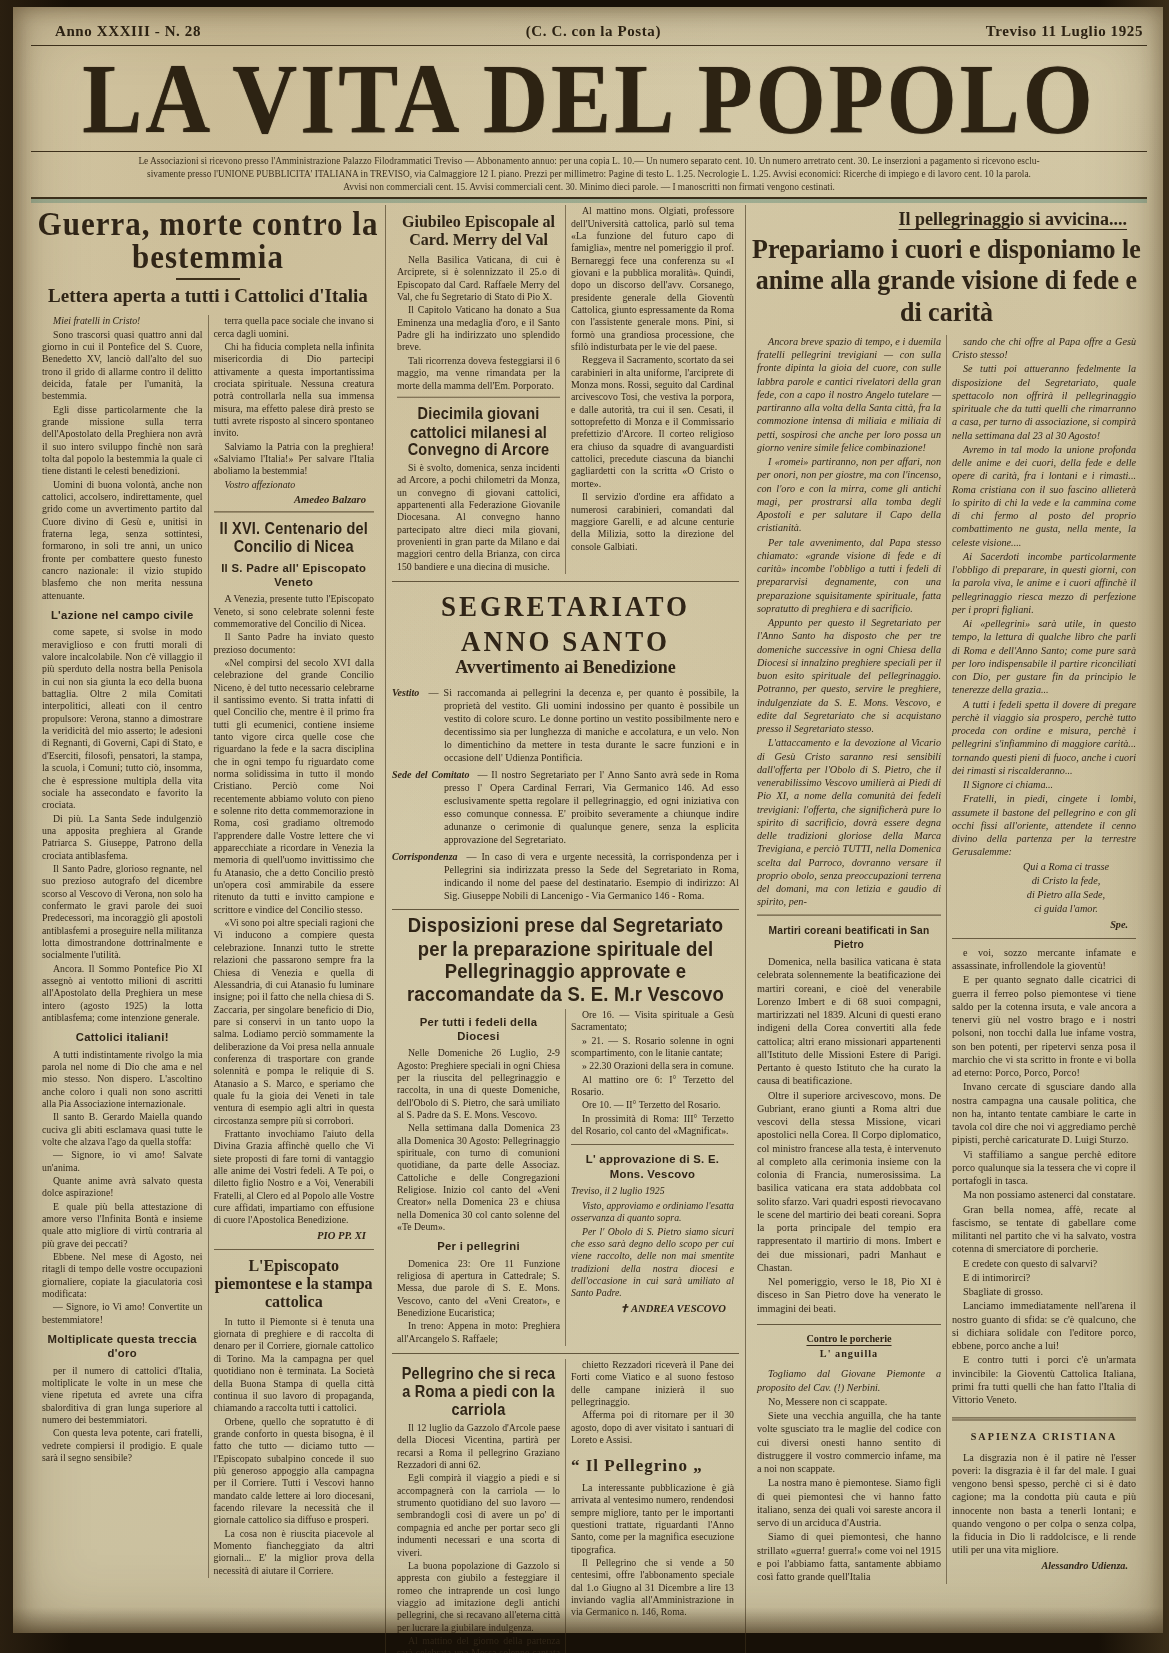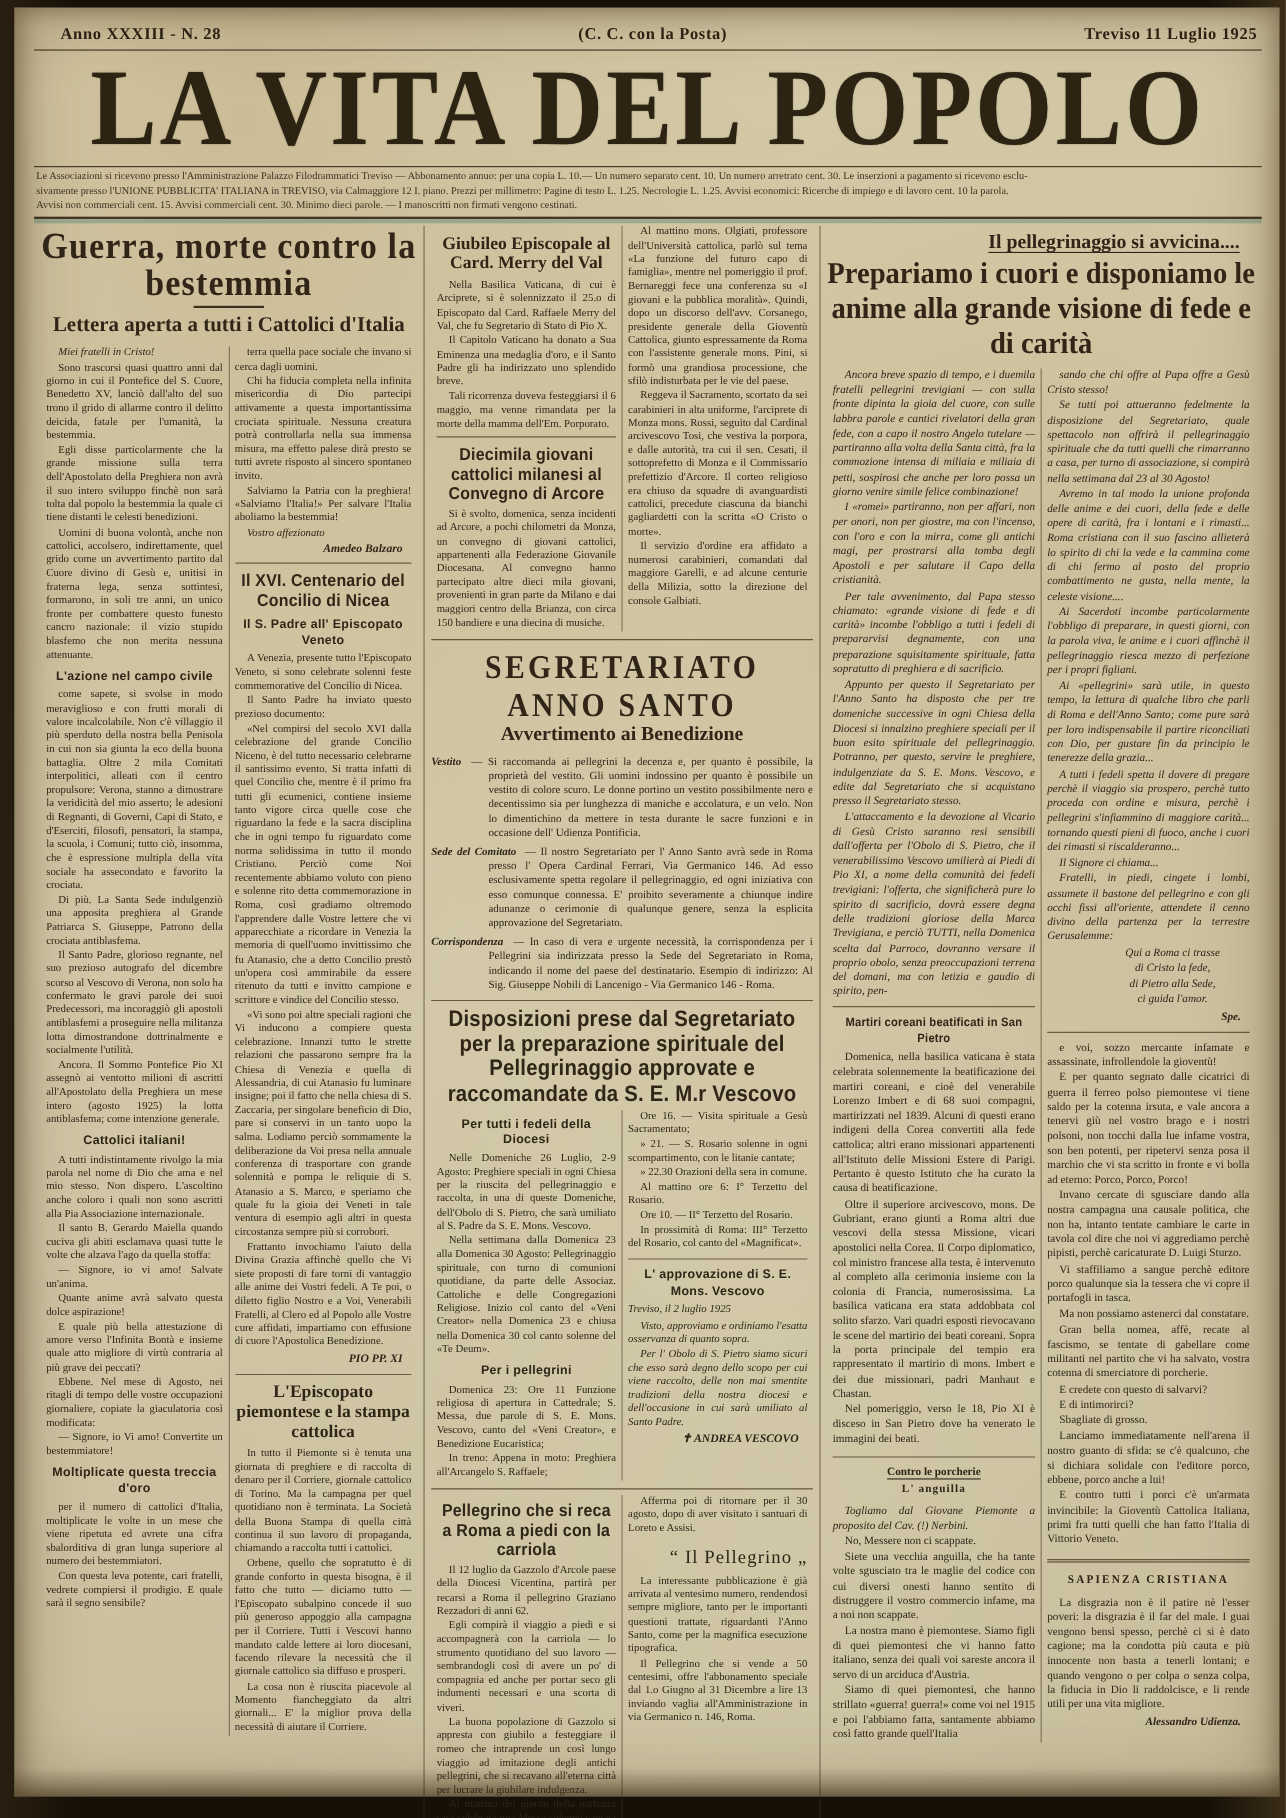--- a/index.html
+++ b/index.html
@@ -21,38 +21,38 @@
   .sheet:after{content:"";position:absolute;left:0;right:0;bottom:0;height:26px;
     background:linear-gradient(rgba(0,0,0,0), rgba(45,30,10,.38));pointer-events:none;}
   .topbar{display:flex;justify-content:space-between;align-items:baseline;
     font-weight:bold;font-size:15px;letter-spacing:.6px;padding:6px 4px 5px;color:#2c2213;margin-left:20px;}
   .rule{border-top:1.6px solid #3c2f1b;}
   .masthead{
     text-align:center;font-weight:700;font-size:90px;line-height:.92;letter-spacing:3px;
     color:#2d2313;transform:scaleY(1.1);white-space:nowrap;padding:12px 0 10px;
     text-shadow:0 0 1px rgba(45,35,19,.8);
   }
-  .imprint{font-size:9.4px;line-height:1.4;text-align:left;color:#3a2f1e;
+  .imprint{font-size:9.4px;line-height:1.4;text-align:center;color:#3a2f1e;
     border-top:1.6px solid #3c2f1b;border-bottom:2.5px solid #3c2f1b;
     box-shadow:0 4px 0 rgba(35,110,100,.30);padding:3px 2px;}
   .content{display:grid;grid-template-columns:354px 360px 1fr;height:1458px;overflow:hidden;margin-top:6px;}
   .maincol{overflow:hidden;padding:0 6px;min-width:0;}
   .maincol + .maincol{border-left:1px solid rgba(62,48,26,.6);}
   .subcols{display:flex;align-items:stretch;}
   .subcol{flex:1 1 0;min-width:0;padding:0 5px;overflow:hidden;}
   .subcol + .subcol{border-left:1px solid rgba(62,48,26,.55);}
   .para{margin:0 0 1px;text-indent:11px;text-align:justify;font-size:9.8px;line-height:1.26;}
   .col3 .para{font-size:10.2px;line-height:1.3;}
   .it{font-style:italic;}
   .sub{font-family:"Liberation Sans",sans-serif;font-size:11.3px;font-weight:700;text-align:center;
     text-indent:0;margin:6px 0 4px;letter-spacing:.3px;}
   .h2{font-size:16px;font-weight:700;text-align:center;text-indent:0;line-height:1.12;margin:8px 0 5px;}
   .h2g{font-family:"Liberation Sans",sans-serif;font-size:14.5px;font-weight:700;text-align:center;
     text-indent:0;line-height:1.15;margin:8px 0 5px;letter-spacing:.2px;transform:scaleY(1.08);}
-  .qh{font-size:17px;font-weight:400;text-align:right;text-indent:0;margin:9px 0 5px;letter-spacing:1px;}
+  .qh{font-size:17px;font-weight:700;text-align:left;text-indent:0;margin:9px 0 5px;letter-spacing:1px;}
   .sig{text-align:right;font-style:italic;font-weight:700;text-indent:0;margin:2px 8px 5px 0;font-size:10.6px;}
   .date{font-style:italic;text-indent:0;margin:2px 4px 3px 0;}
   .verse{text-indent:0;padding-left:44px;text-align:center;}
   .kick{font-weight:700;font-size:14.5px;text-align:center;text-indent:0;margin:9px 0 2px;padding-top:7px;
     border-top:1.5px solid rgba(62,48,26,.75);text-decoration:underline;text-underline-offset:3px;}
   .big{font-size:29px;font-weight:700;text-align:center;text-indent:0;margin:2px 0 7px;letter-spacing:1px;}
   .caps{font-size:19px;font-weight:700;text-align:center;text-indent:0;letter-spacing:2px;margin:12px 0 7px;
     padding-top:9px;border-top:3px double rgba(62,48,26,.8);transform:scaleY(1.05);}
   .rt{border-top:1.5px solid rgba(62,48,26,.7);padding-top:7px;margin-top:7px;}
   .h1{font-size:31px;font-weight:700;text-align:center;line-height:1.0;margin:4px 0 0;letter-spacing:1px;transform:scaleY(1.08);}
@@ -191,20 +191,21 @@
       <div class="section">
         <div class="subcols">
           <div class="subcol">
               <p class="para h2g">Pellegrino che si reca a Roma a piedi con la carriola</p>
               <p class="para">Il 12 luglio da Gazzolo d'Arcole paese della Diocesi Vicentina, partirà per recarsi a Roma il pellegrino Graziano Rezzadori di anni 62.</p>
               <p class="para">Egli compirà il viaggio a piedi e si accompagnerà con la carriola — lo strumento quotidiano del suo lavoro — sembrandogli così di avere un po' di compagnia ed anche per portar seco gli indumenti necessari e una scorta di viveri.</p>
               <p class="para">La buona popolazione di Gazzolo si appresta con giubilo a festeggiare il romeo che intraprende un così lungo viaggio ad imitazione degli antichi pellegrini, che si recavano all'eterna città per lucrare la giubilare indulgenza.</p>
               <p class="para">Al mattino del giorno della partenza sarà celebrata una Messa solenne cantata in cui il caro vec-</p>
             </div>
           <div class="subcol">
+              <p class="para">chietto Rezzadori riceverà il Pane dei Forti come Viatico e al suono festoso delle campane inizierà il suo pellegrinaggio.</p>
               <p class="para">Afferma poi di ritornare per il 30 agosto, dopo di aver visitato i santuari di Loreto e Assisi.</p>
               <p class="para qh">“ Il Pellegrino „</p>
               <p class="para">La interessante pubblicazione è già arrivata al ventesimo numero, rendendosi sempre migliore, tanto per le importanti questioni trattate, riguardanti l'Anno Santo, come per la magnifica esecuzione tipografica.</p>
               <p class="para">Il Pellegrino che si vende a 50 centesimi, offre l'abbonamento speciale dal 1.o Giugno al 31 Dicembre a lire 13 inviando vaglia all'Amministrazione in via Germanico n. 146, Roma.</p>
             </div>
         </div>
       </div>
     </div>
 
     <div class="maincol col3">

